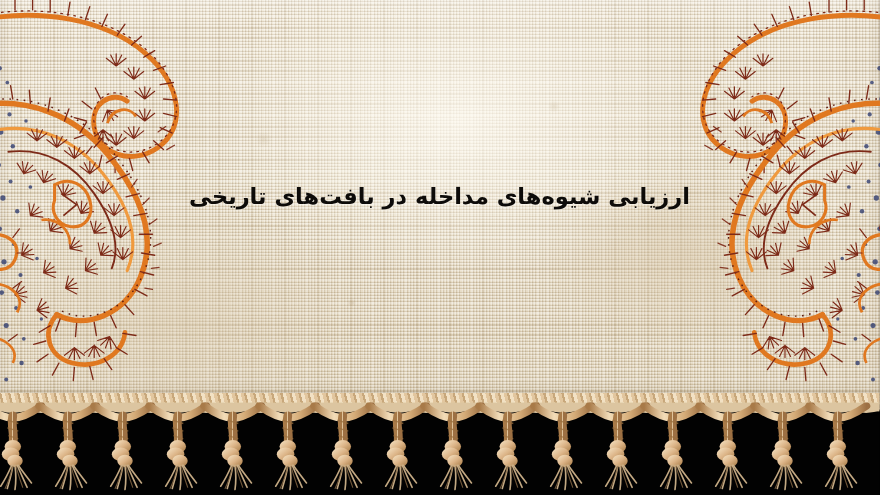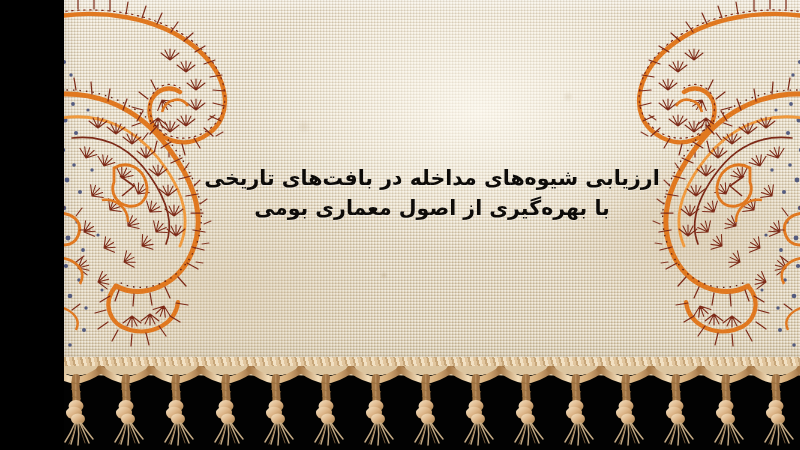--- a/index.html
+++ b/index.html
@@ -1,19 +1,19 @@
 <!DOCTYPE html>
 <html lang="fa" dir="rtl"><head>
 <meta charset="utf-8">
 <title>Persian Textile Title Slide</title>
 <style>
   html,body{margin:0;padding:0;background:#000;}
   #stage{
     position:relative;
-    width:736px;height:450px;
+    width:800px;height:450px;
     overflow:hidden;
     background:#000;
     font-family:"DejaVu Sans","Liberation Sans",sans-serif;
   }
 
   
   .backdrop{position:absolute;inset:0;background:#020202;}
 
   
   .cloth{
@@ -458,21 +458,20 @@
             <path d="M138 262 L145 263"></path>
           <path d="M150 120 L157 115"></path>
             <path d="M158 136 L165 132"></path>
         </g>
       </g>
     </svg>
   </div>
 
   <div class="title-block">
     <span class="title-line">ارزیابی شیوه‌های مداخله در بافت‌های تاریخی</span>
-    <span class="title-line">با بهره‌گیری از اصول معماری بومی</span>
   </div>
 
   <div class="fringe">
     <svg viewBox="0 0 800 84" preserveAspectRatio="none" aria-hidden="true">
       <defs>
         <linearGradient id="cord" x1="0" y1="0" x2="1" y2="0">
           <stop offset="0" stop-color="#a87a48"></stop>
           <stop offset=".35" stop-color="#f2dcb8"></stop>
           <stop offset=".7" stop-color="#d6ad79"></stop>
           <stop offset="1" stop-color="#9d7043"></stop>

